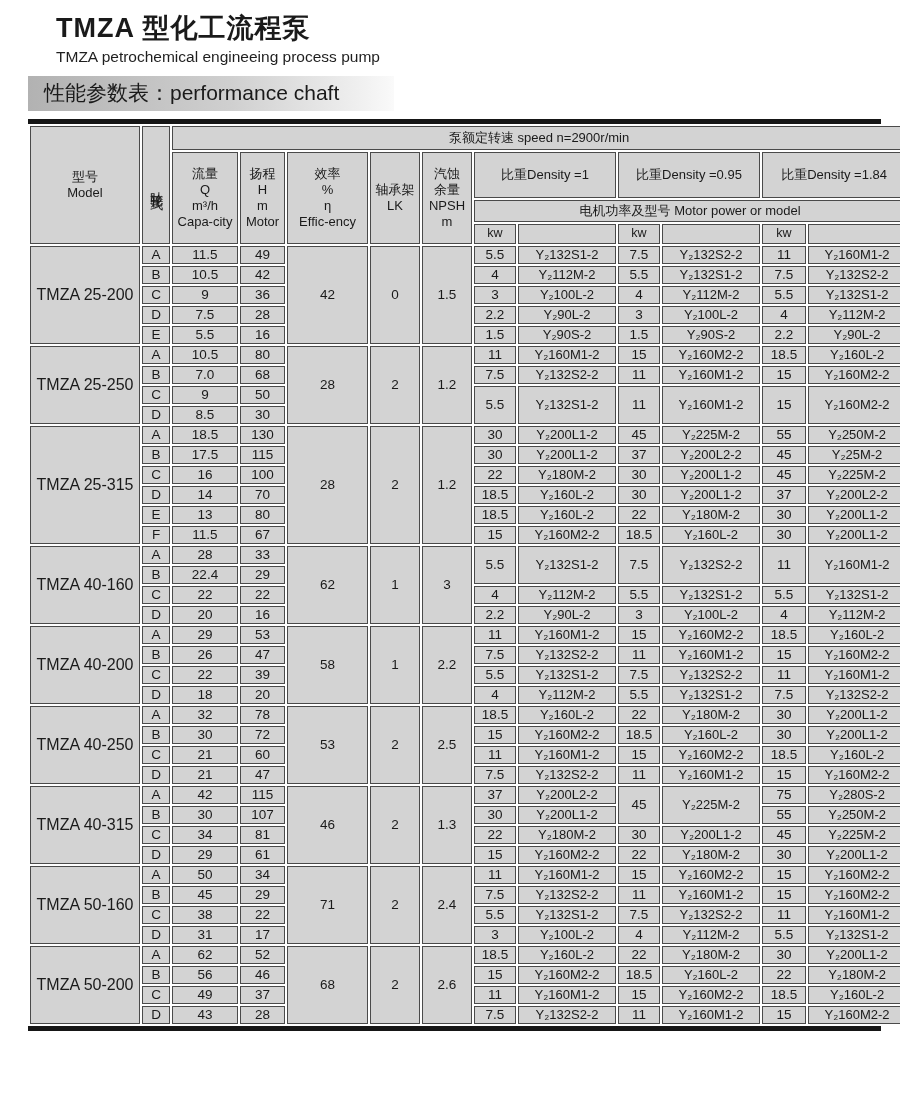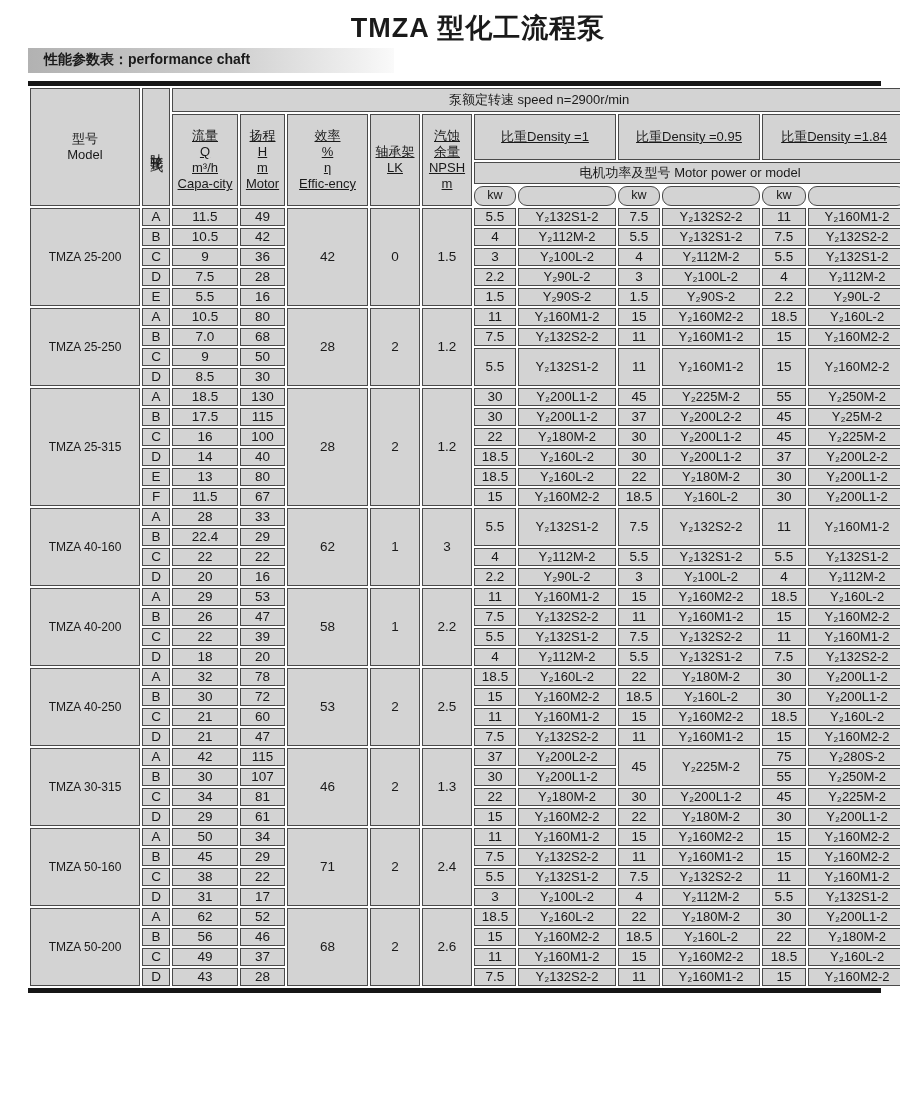--- a/index.html
+++ b/index.html
@@ -4,27 +4,27 @@
 <style>
   * { box-sizing: border-box; }
   html, body { margin: 0; padding: 0; }
   body {
     width: 900px; height: 1113px;
     background: #ffffff;
     color: #1a1a1a;
     font-family: "Liberation Sans", sans-serif;
   }
   .titles { padding: 10px 0 0 56px; }
-  .title-cn { font-size: 27px; font-weight: bold; margin: 0 0 2px 0; letter-spacing: 1px; text-align: center; }
+  .title-cn { font-size: 27px; font-weight: bold; margin: 0 0 2px 0; letter-spacing: 1px; }
   .title-en { font-size: 15.5px; margin: 0 0 10px 0; color: #1f1f1f; }
   .section-bar {
     margin-left: 28px;
     width: 366px;
     padding: 3px 0 4px 16px;
-    font-size: 14px; font-weight: bold;
+    font-size: 21px; font-weight: normal;
     background: linear-gradient(90deg, #b2b2b2 0%, #cfcfcf 55%, #efefef 90%, #fafafa 100%);
   }
   .table-wrap {
     margin: 8px 0 0 28px;
     width: 853px;
     border-top: 5px solid #161616;
     border-bottom: 5px solid #161616;
     background: #ffffff;
   }
   table.perf {
@@ -37,38 +37,39 @@
     background: #d3d3d3;
     border: 1px solid #4a4a4a;
     text-align: center;
     vertical-align: middle;
     font-weight: 400;
     padding: 0 1px;
     overflow: hidden;
   }
   .perf thead th { font-size: 13px; white-space: pre-line; line-height: 1.25; }
   .perf thead tr.h1 th { height: 24px; }
-  .perf thead tr.h2 th { height: 46px; text-decoration: underline; }
+  .perf thead tr.h2 th { height: 46px; }
   .perf thead tr.h3 th { height: 22px; }
-  .perf thead tr.h4 th { height: 20px; font-size: 12.5px; border-radius: 9px; }
+  .perf thead tr.h4 th { height: 20px; font-size: 12.5px; }
   .perf th.vert {
     writing-mode: vertical-rl;
     text-orientation: upright;
     letter-spacing: 2px;
     padding: 4px 0;
   }
   .perf tbody td { height: 18px; font-size: 13.5px; line-height: 1.05; }
-  .perf tbody td.model { font-size: 12px; }
+  .perf tbody td.model { font-size: 16px; }
   .perf tbody td.mdl { font-size: 13px; }
 </style>
 </head>
 <body>
 
 <div class="titles">
   <h1 class="title-cn">TMZA 型化工流程泵</h1>
+  <p class="title-en">TMZA petrochemical engineeing process pump</p>
 </div>
 <div class="section-bar">性能参数表：performance chaft</div>
 
 <div class="table-wrap">
   <table class="perf">
     <colgroup>
       <col style="width:110px">
         <col style="width:28px">
         <col style="width:66px">
         <col style="width:45px">
@@ -259,21 +260,21 @@
           <td>22</td>
           <td class="mdl">Y₂180M-2</td>
           <td>30</td>
           <td class="mdl">Y₂200L1-2</td>
           <td>45</td>
           <td class="mdl">Y₂225M-2</td>
         </tr>
         <tr>
           <td>D</td>
           <td>14</td>
-          <td>40</td>
+          <td>70</td>
           <td>18.5</td>
           <td class="mdl">Y₂160L-2</td>
           <td>30</td>
           <td class="mdl">Y₂200L1-2</td>
           <td>37</td>
           <td class="mdl">Y₂200L2-2</td>
         </tr>
         <tr>
           <td>E</td>
           <td>13</td>
@@ -428,21 +429,21 @@
           <td>21</td>
           <td>47</td>
           <td>7.5</td>
           <td class="mdl">Y₂132S2-2</td>
           <td>11</td>
           <td class="mdl">Y₂160M1-2</td>
           <td>15</td>
           <td class="mdl">Y₂160M2-2</td>
         </tr>
         <tr>
-          <td class="model" rowspan="4">TMZA 30-315</td>
+          <td class="model" rowspan="4">TMZA 40-315</td>
           <td>A</td>
           <td>42</td>
           <td>115</td>
           <td rowspan="4">46</td>
           <td rowspan="4">2</td>
           <td rowspan="4">1.3</td>
           <td>37</td>
           <td class="mdl">Y₂200L2-2</td>
           <td rowspan="2">45</td>
           <td class="mdl" rowspan="2">Y₂225M-2</td>

